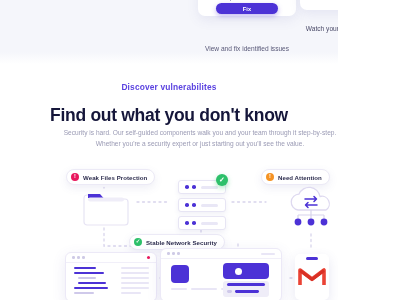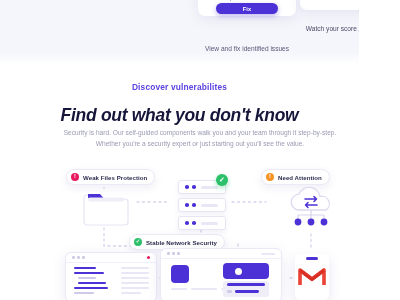--- a/index.html
+++ b/index.html
@@ -2,21 +2,21 @@
 <html><head>
 <meta charset="utf-8">
 <style>
   html,body{margin:0;padding:0;}
   body{
     width:400px;height:300px;overflow:hidden;
     font-family:"Liberation Sans",sans-serif;
     background:#ffffff;
     -webkit-font-smoothing:antialiased;
   }
-  .page{position:relative;width:338px;height:300px;overflow:hidden;background:#fff;padding-left:21px;}
+  .page{position:relative;width:338px;height:300px;overflow:hidden;background:#fff;}
 
   
   .topband{position:absolute;left:0;top:0;width:400px;height:60px;background:#f5f6fb;}
   .topband:after{content:"";position:absolute;left:0;top:52px;width:400px;height:12px;
     background:linear-gradient(to bottom,#f5f6fb,#ffffff);}
 
   .prev-card{
     position:absolute;background:#fff;border-radius:7px;
     box-shadow:0 4px 12px rgba(87,84,170,.10);
   }
@@ -44,21 +44,21 @@
   .dots-path{position:absolute;pointer-events:none;}
   #dots-tr{left:330px;top:-6px;width:70px;height:56px;}
 
   
   .eyebrow{
     position:absolute;left:0;right:0;top:82px;text-align:center;
     font-size:8.4px;font-weight:bold;color:#5b43e0;letter-spacing:.15px;
   }
   .h1{
     position:absolute;left:0;right:0;top:93px;text-align:center;
-    font-size:17.5px;font-weight:bold;color:#15163a;letter-spacing:-.3px;font-style:italic;
+    font-size:17.5px;font-weight:bold;color:#15163a;letter-spacing:-.3px;
   }
   .sub{
     position:absolute;left:58px;top:120px;width:284px;text-align:center;
     font-size:6.6px;line-height:1.75;color:#9a9ab4;
   }
 
   
   .illus{position:absolute;left:0;top:158px;width:400px;height:142px;}
 
   .pill{

